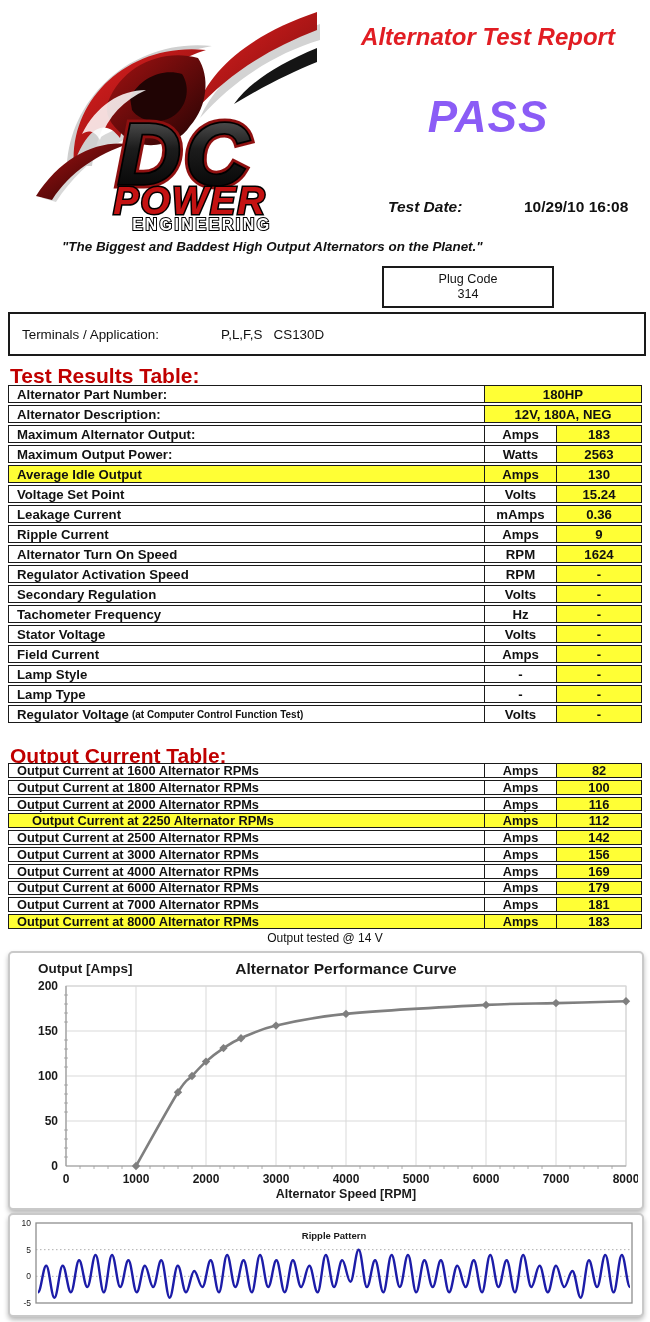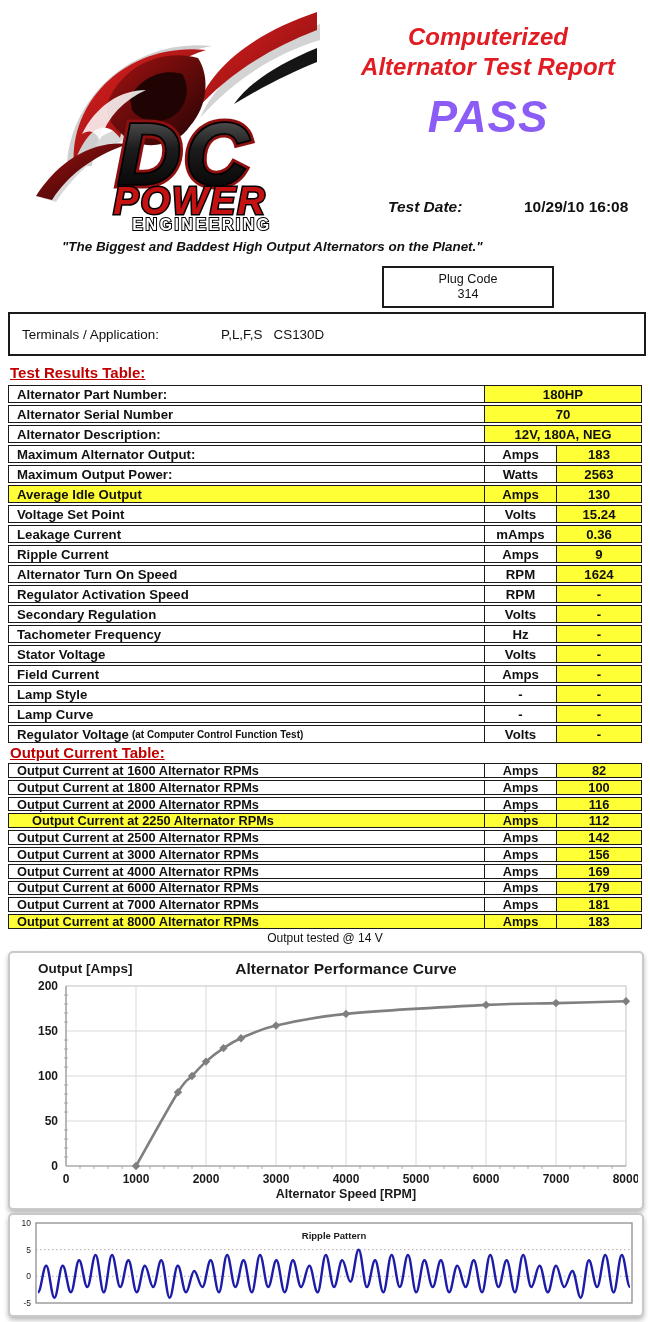--- a/index.html
+++ b/index.html
@@ -21,21 +21,21 @@
   .infobox{border:2px solid #1a1a1a;background:#fff;font-size:13.4px;
            display:flex;align-items:center;justify-content:center;text-align:center;}
   #regbox{left:8px;top:266px;width:352px;height:38px;margin-top:48px;}
   #plugbox{left:382px;top:266px;width:168px;height:38px;flex-direction:column;
            font-size:12.6px;line-height:15px;}
   #termbox{left:8px;top:312px;width:634px;height:40px;justify-content:flex-start;}
   #termbox .tl{margin-left:12px;}
   #termbox .tv{margin-left:62px;white-space:pre;}
 
   
-  .theading{font-size:15px;font-weight:bold;text-decoration:underline;}
+  .theading{font-size:21px;font-weight:bold;text-decoration:underline;}
   #h-test{left:10px;top:364px;}
   #h-out{left:10px;top:744px;}
 
   
   .dtable{display:flex;flex-direction:column;gap:2px;width:634px;}
   #test-table{left:8px;top:385px;text-align:right;}
   #out-table{left:8px;top:763px;}
   .trow{display:flex;border:1.5px solid #1a1a1a;background:#fff;box-sizing:border-box;width:634px;}
   #test-table .trow{height:18px;}
   #out-table .trow{height:14.8px;}
@@ -94,21 +94,20 @@
 
     <g font-family="Liberation Sans, sans-serif" font-weight="bold" text-anchor="middle">
       <text x="173" y="178" font-size="88" font-style="italic" fill="url(#dcGrad)" stroke="#8f1010" stroke-width="9" paint-order="stroke" letter-spacing="4">DC</text>
       <text x="173" y="178" font-size="88" font-style="italic" fill="url(#dcGrad)" stroke="#000" stroke-width="3.5" paint-order="stroke" letter-spacing="4">DC</text>
       <text x="178" y="208" font-size="38" font-style="italic" fill="#c41212" stroke="#000" stroke-width="3" paint-order="stroke" letter-spacing="2">POWER</text>
       <text x="190" y="224" font-size="16" fill="#fff" stroke="#000" stroke-width="2" paint-order="stroke" letter-spacing="2.5">ENGINEERING</text>
     </g>
   </svg>
 
   <div class="abs" id="title" style="color: rgb(225, 29, 35);">
-    <div>Computerized</div>
     <div>Alternator Test Report</div>
   </div>
 
   <div class="abs" id="pass" style="color: #8b5cf6;">PASS</div>
 
   <div class="abs" id="testdate">
     <span class="lbl">Test Date:</span><span class="val">10/29/10 16:08</span>
   </div>
 
   <div class="abs" id="tagline">"The Biggest and Baddest High Output Alternators on the Planet."</div>
@@ -125,24 +124,20 @@
     <span class="tv">P,L,F,S   CS130D</span>
   </div>
 
   <div class="abs theading" id="h-test" style="color: rgb(192, 0, 0); text-decoration-color: rgb(192, 0, 0);">Test Results Table:</div>
   <div class="abs dtable" id="test-table">
       <div class="trow">
         <div class="cell lab">Alternator Part Number:</div>
         <div class="cell span2" style="background: rgb(255, 255, 53);">180HP</div>
       </div>
       <div class="trow">
-        <div class="cell lab">Alternator Serial Number</div>
-        <div class="cell span2" style="background: rgb(255, 255, 53);">70</div>
-      </div>
-      <div class="trow">
         <div class="cell lab">Alternator Description:</div>
         <div class="cell span2" style="background: rgb(255, 255, 53);">12V, 180A, NEG</div>
       </div>
       <div class="trow">
         <div class="cell lab">Maximum Alternator Output:</div>
         <div class="cell unit">Amps</div>
         <div class="cell val" style="background: rgb(255, 255, 53);">183</div>
       </div>
       <div class="trow">
         <div class="cell lab">Maximum Output Power:</div>
@@ -198,21 +193,21 @@
         <div class="cell lab">Field Current</div>
         <div class="cell unit">Amps</div>
         <div class="cell val" style="background: rgb(255, 255, 53);">-</div>
       </div>
       <div class="trow">
         <div class="cell lab">Lamp Style</div>
         <div class="cell unit">-</div>
         <div class="cell val" style="background: rgb(255, 255, 53);">-</div>
       </div>
       <div class="trow">
-        <div class="cell lab">Lamp Curve</div>
+        <div class="cell lab">Lamp Type</div>
         <div class="cell unit">-</div>
         <div class="cell val" style="background: rgb(255, 255, 53);">-</div>
       </div>
       <div class="trow">
         <div class="cell lab">Regulator Voltage<small>(at Computer Control Function Test)</small></div>
         <div class="cell unit">Volts</div>
         <div class="cell val" style="background: rgb(255, 255, 53);">-</div>
       </div>
     </div>
 

